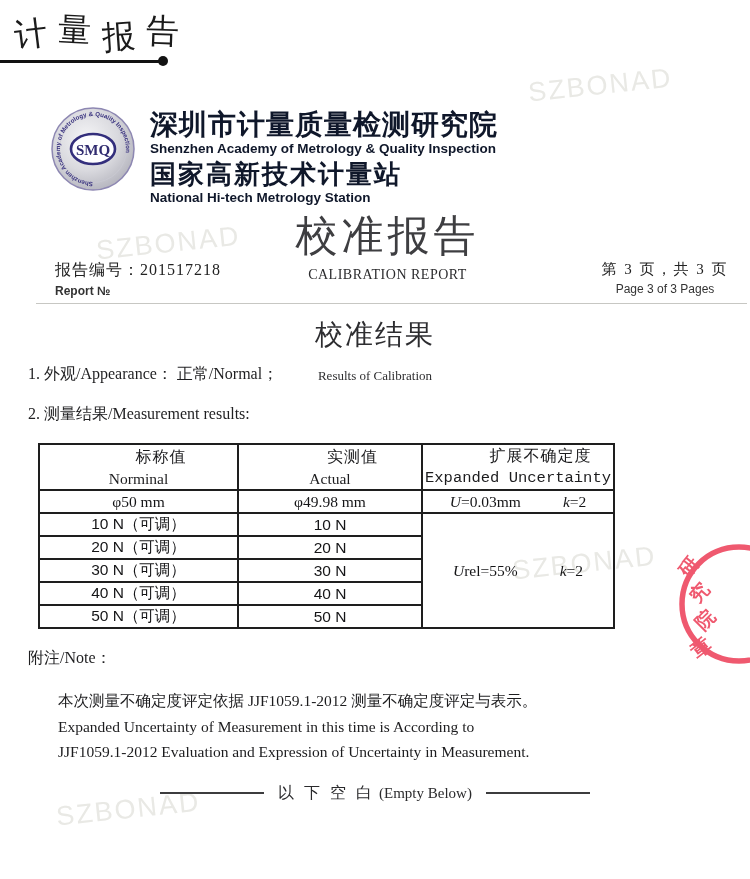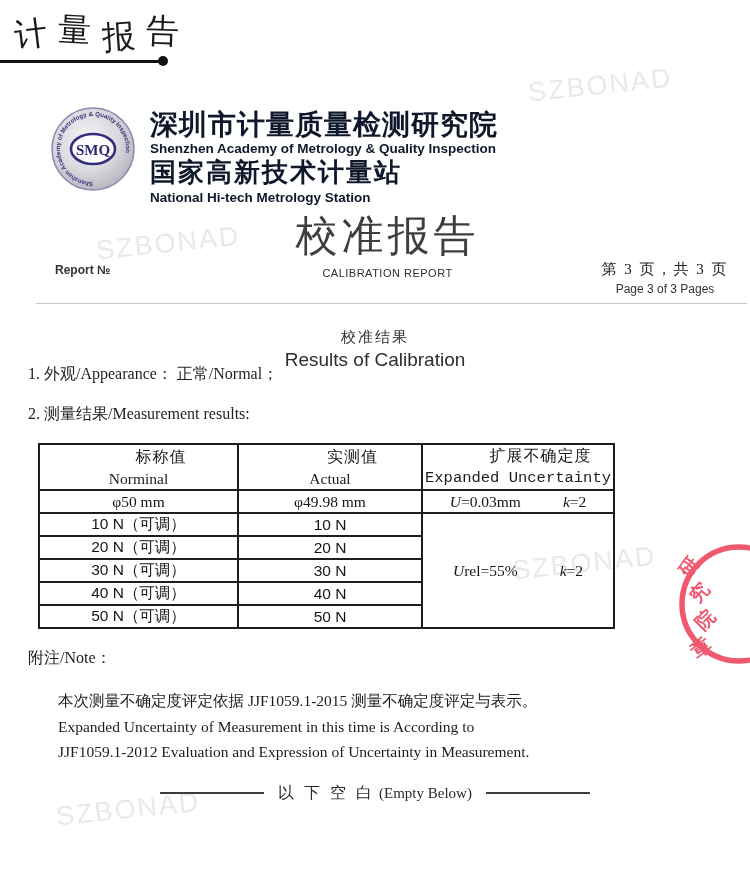--- a/index.html
+++ b/index.html
@@ -28,48 +28,48 @@
   .hc3 { transform:rotate(2deg) translateY(-1px); }
   .hand-underline { left:0; top:60px; width:163px; height:3px; background:#121212; z-index:2; }
   .hand-dot { left:158px; top:56px; width:10px; height:10px; border-radius:50%; background:#121212; z-index:2; }
 
   
   .org-logo { left:50px; top:106px; z-index:1; }
   .org-text { left:150px; top:108px; z-index:1;
     font-family:"Liberation Sans","DejaVu Sans",sans-serif; color:#0f172a; }
   .org-zh1 { font-size:28px; font-weight:700; letter-spacing:1px; line-height:33px; }
   .org-en1 { font-size:13.5px; font-weight:700; line-height:16px; }
-  .org-zh2 { font-size:26px; font-weight:700; letter-spacing:2px; line-height:31px; margin-top:2px;font-family:Liberation Mono, monospace; }
+  .org-zh2 { font-size:26px; font-weight:700; letter-spacing:2px; line-height:31px; margin-top:2px; }
   .org-en2 { font-size:13.5px; font-weight:700; line-height:15px; }
 
   
   .report-title { left:275px; top:208px; width:225px; text-align:center; z-index:1; }
   .report-title .zh { font-family:"Liberation Sans","DejaVu Sans",sans-serif;
     font-size:42px; font-weight:500; letter-spacing:4px; color:#3e3e41; }
-  .report-title .en { font-family:Liberation Sans, sans-serif;
-    font-size:11px; color:#2c2c2e; letter-spacing:0.5px; margin-top:3px; }
+  .report-title .en { font-family:Liberation Serif, serif;
+    font-size:14px; color:#2c2c2e; letter-spacing:0.5px; margin-top:3px; }
 
   
   .report-no { left:55px; top:260px; z-index:1; }
   .report-no .l1 { font-size:16px; color:#222; letter-spacing:1px; }
   .report-no .l2 { font-family:"Liberation Sans","DejaVu Sans",sans-serif;
     font-size:12px; font-weight:700; color:#333; margin-top:3px; }
   .page-info { left:600px; top:260px; width:130px; text-align:center; z-index:1; }
   .page-info .l1 { font-size:15px; color:#222; letter-spacing:2px; }
   .page-info .l2 { font-family:"Liberation Sans","DejaVu Sans",sans-serif;
     font-size:12px; color:#333; margin-top:3px; }
 
   .separator { left:36px; top:303px; width:711px; height:1px; background:#c7c7c3; z-index:1; }
 
   
   .results-title { left:0; right:0; top:316px; text-align:center; z-index:1; }
   .results-title .zh { font-family:"Liberation Sans","DejaVu Sans",sans-serif;
-    font-size:15px; font-weight:500; letter-spacing:2px; color:#2d2d30;margin-top:12px; }
-  .results-title .en { font-family:Liberation Sans, sans-serif;
-    font-size:19px; color:#2e2e30; margin-top:2px; }
+    font-size:28px; font-weight:500; letter-spacing:2px; color:#2d2d30; }
+  .results-title .en { font-family:Liberation Serif, serif;
+    font-size:13px; color:#2e2e30; margin-top:14px; }
 
   .item1 { left:28px; top:364px; font-size:16px; z-index:1; }
   .item2 { left:28px; top:404px; font-size:16px; z-index:1; }
 
   
   .result-table { left:38px; top:443px; z-index:1; border-collapse:collapse;
     table-layout:fixed; width:570px; background:transparent; }
   .result-table td { border:2px solid #1e1e1e; text-align:center; vertical-align:middle;
     padding:0; background:transparent; }
   .c1 { width:199px; } .c2 { width:184px; } .c3 { width:192px;font-family:Liberation Mono, monospace; }
@@ -138,20 +138,23 @@
   <div class="org-zh2">国家高新技术计量站</div>
   <div class="org-en2">National Hi-tech Metrology Station</div>
 </div>
 
 <div class="abs report-title">
   <div class="zh">校准报告</div>
   <div class="en">CALIBRATION REPORT</div>
 </div>
 
 <div class="abs report-no">
+  <div class="l1">
+    <span>报告编号：</span><span>201517218</span>
+  </div>
   <div class="l2">Report №</div>
 </div>
 
 <div class="abs page-info">
   <div class="l1">第 3 页，共 3 页</div>
   <div class="l2">Page 3 of 3 Pages</div>
 </div>
 
 <div class="abs separator"></div>
 
@@ -207,21 +210,21 @@
     </tr>
     <tr class="row-data">
       <td class="sans-cell">50 N（可调）</td>
       <td class="sans-cell">50 N</td>
     </tr>
   </tbody>
 </table>
 
 <div class="abs note-label">附注/Note：</div>
 <div class="abs note-para">
-  <div>本次测量不确定度评定依据 JJF1059.1-2015 测量不确定度评定与表示。</div>
+  <div>本次测量不确定度评定依据 JJF1059.1-2012 测量不确定度评定与表示。</div>
   <div>Expanded Uncertainty of Measurement in this time is  According to</div>
   <div>JJF1059.1-2012 Evaluation and Expression of Uncertainty in Measurement.</div>
 </div>
 
 <div class="abs empty-line">
   <span class="dash"></span><span class="zh">以  下  空  白</span>&nbsp;<span class="en">(Empty Below)</span><span class="dash"></span>
 </div>
 
 <svg class="abs stamp" width="84" height="140" viewBox="0 0 84 140">
   <circle cx="73" cy="72" r="57" fill="none" stroke="#ee4b63" stroke-width="5.5"></circle>

